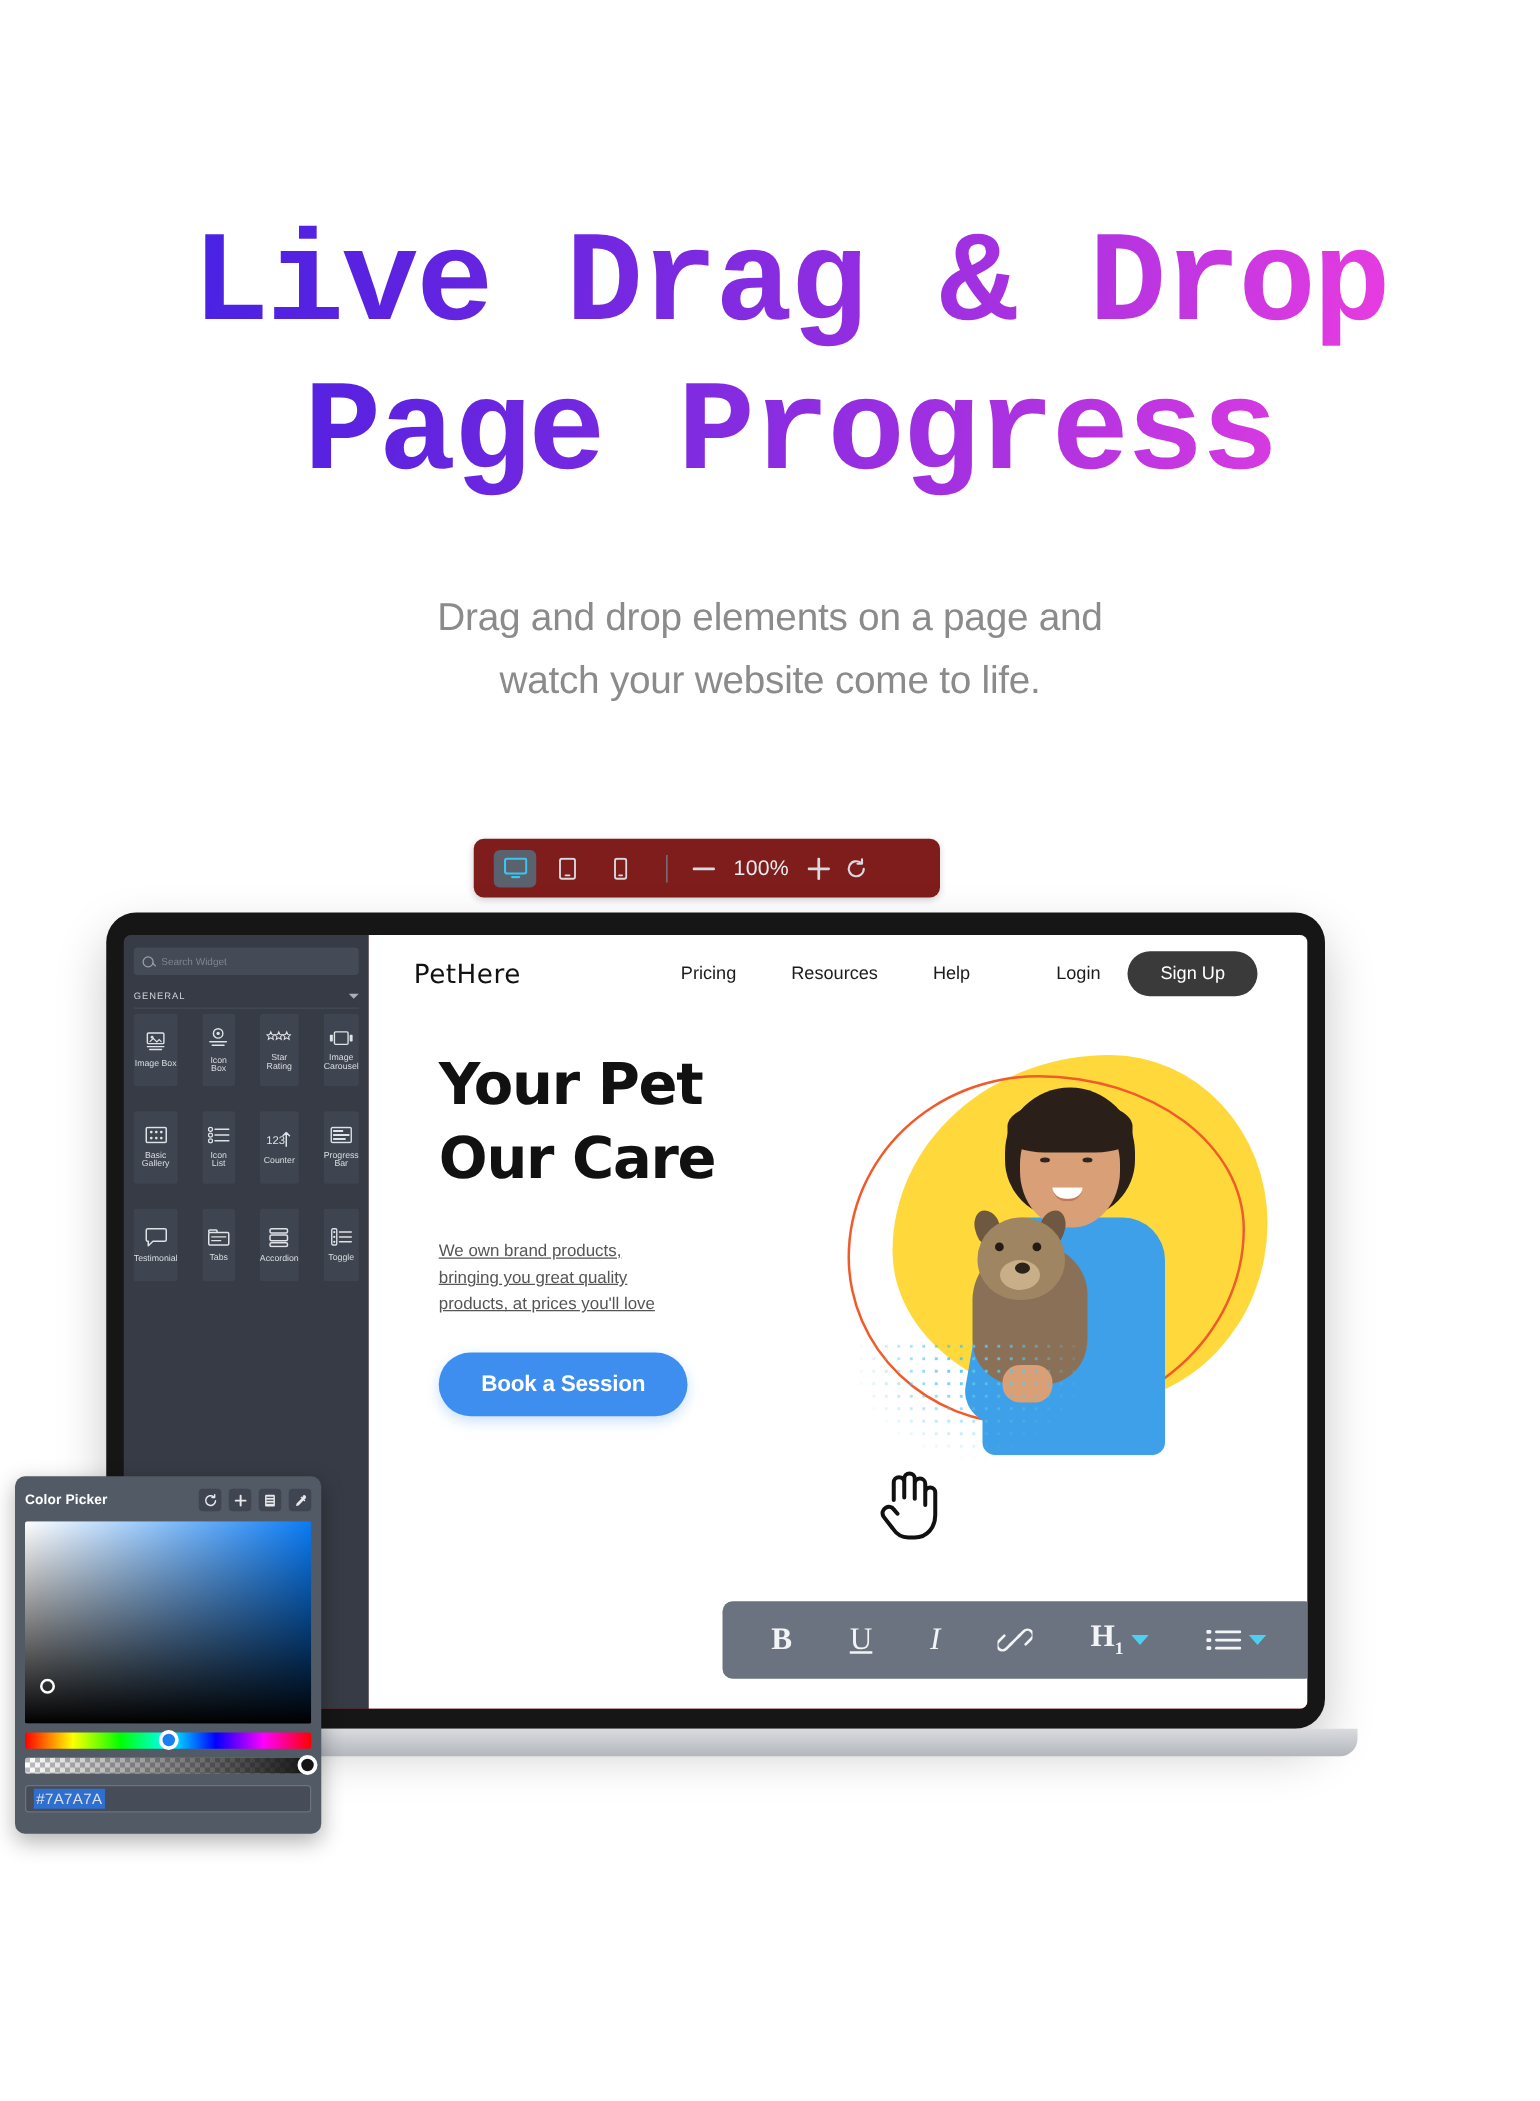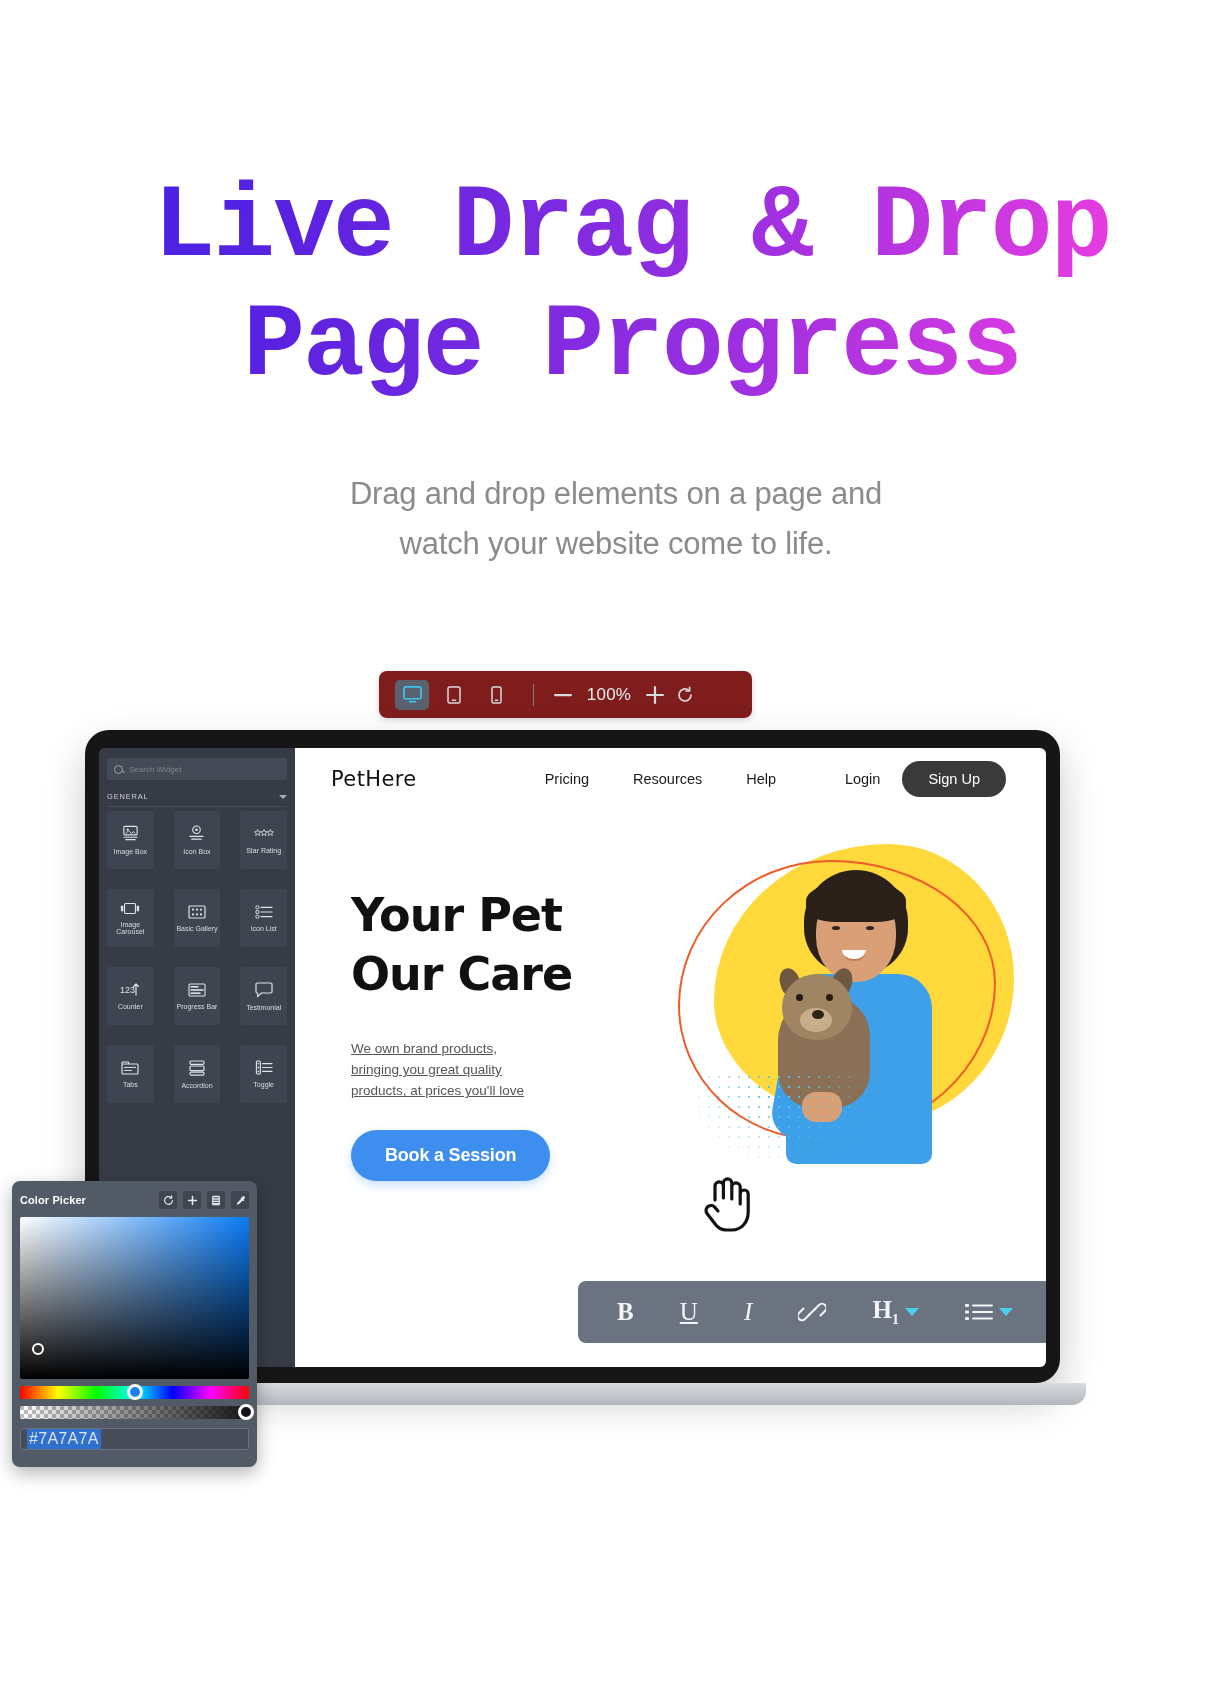--- a/index.html
+++ b/index.html
@@ -83,21 +83,21 @@
   }
   .side-search .mag { width: 9px; height: 9px; border: 1.4px solid #9aa1ab; border-radius: 50%; position: relative; flex: none; }
   .side-search .mag::after { content:''; position:absolute; width:4px; height:1.4px; background:#9aa1ab; transform: rotate(45deg); right:-3px; bottom:0px; }
   .side-search span { font-size: 8px; color: #7e8691; }
   .side-sec {
     margin-top: 7px; height: 20px; border-bottom: 1px solid #454b56;
     display: flex; align-items: center; justify-content: space-between;
     font-size: 7.5px; color: #cfd3d9; letter-spacing: .8px;
   }
   .side-sec .chev { width:0;height:0;border-left:4px solid transparent;border-right:4px solid transparent;border-top:4px solid #aab0b9; }
-  .widget-grid { display: grid; grid-template-columns: 1fr 1fr 1fr; gap: 20px; margin-top: 4px; }
+  .widget-grid { display: grid; grid-template-columns: 1fr 1fr 1fr 1fr; gap: 20px; margin-top: 4px; }
   .widget-card {
     background: #3f4550; height: 58px; border-radius: 2px;
     display: flex; flex-direction: column; align-items: center; justify-content: center; gap: 6px;
   }
   .widget-card .wi { color: #dfe2e6; }
   .widget-card .wl { font-size: 7px; color: #dadde1; text-align: center; }
 
   
   .canvas { flex: 1; background: #ffffff; position: relative; overflow: hidden; }
   .site-nav {
@@ -112,21 +112,20 @@
     background: #3a3a3a; color: #fff; font-size: 14.5px;
     padding: 10px 26px; border-radius: 20px; border: none;
   }
 
   .hero-row { display: flex; padding: 28px 0 0 0; position: relative; }
   .hero-left { width: 330px; padding-left: 56px; }
   .site-h1 {
     font-family: "DejaVu Sans", sans-serif; font-weight: 700;
     font-size: 46px; line-height: 1.28; color: #111;
     letter-spacing: -1px;
-    margin-top: 48px;
   }
   .site-h1 .l2 { display: block; }
   .site-p { margin-top: 34px; font-size: 13.5px; line-height: 1.58; color: #555; }
   .site-p span { display: block; text-decoration: underline; }
   .book-btn {
     margin-top: 28px; background: #3e8ef0; color: #fff; border: none;
     font-size: 18px; font-weight: 700; padding: 15px 34px; border-radius: 26px;
     letter-spacing: -.2px; box-shadow: 0 4px 10px rgba(62,142,240,.28);
   }
 
@@ -222,21 +221,21 @@
     margin-top: 7px; height: 13px; border-radius: 2px; position: relative;
     background:
       linear-gradient(to right, rgba(20,20,20,0), #141414),
       repeating-conic-gradient(#fff 0 25%, #bdbdbd 0 50%) 0 0 / 8px 8px;
   }
   .cp-alpha .knob { position: absolute; right: -5px; top: -2px; width: 16px; height: 16px; border: 3px solid #fff; border-radius: 50%; background:#141414; }
   .cp-hex {
     margin-top: 9px; height: 22px; background: #464d59; border: 1px solid #6b7280;
     border-radius: 3px; display: flex; align-items: center; padding: 0 6px;
   }
-  .cp-hex span { font-size: 16px; color: #dfe2e6; background: #2f6fd0; padding: 1px 2px; letter-spacing: .3px; }
+  .cp-hex span { font-size: 12px; color: #dfe2e6; background: #2f6fd0; padding: 1px 2px; letter-spacing: .3px; }
 </style>
 </head>
 <body>
 
 <div class="page">
 
   <section class="hero">
     <h1>
       <span>Live Drag &amp; Drop</span>
       <span class="l2">Page Progress</span>

